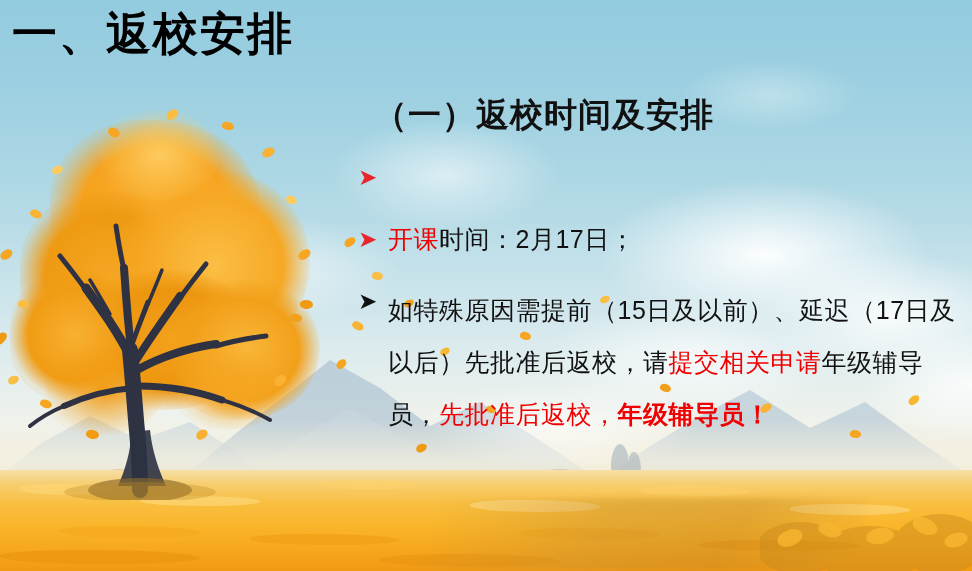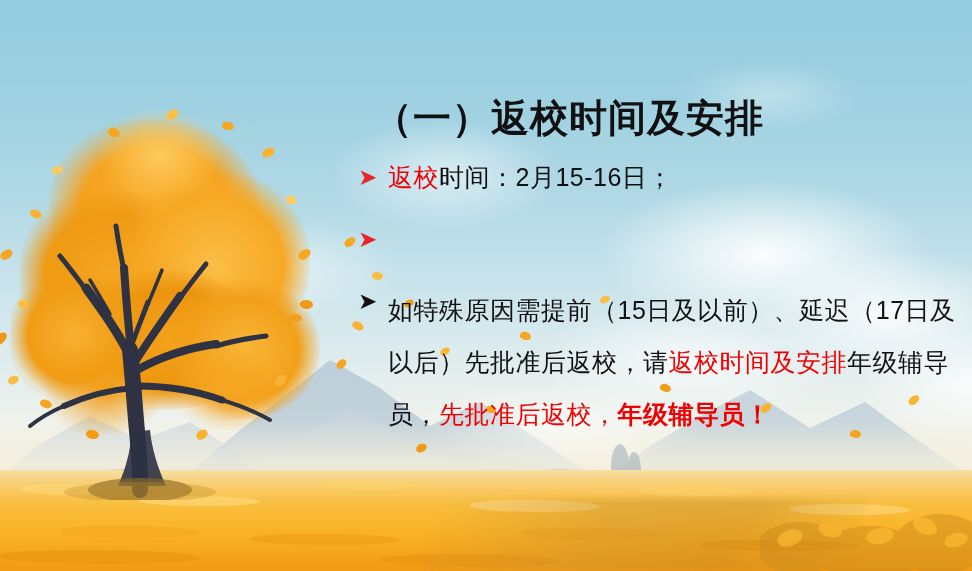--- a/index.html
+++ b/index.html
@@ -61,21 +61,21 @@
   .leaves-fly span{position:absolute;display:block;border-radius:55% 45% 60% 40%;}
 
   
   .title{
     position:absolute;left:12px;top:8px;
     font-size:45px;font-weight:bold;color:#000;
     letter-spacing:2px;line-height:1.15;white-space:nowrap;
   }
   .subtitle{
     position:absolute;left:374px;top:93px;
-    font-size:38px;font-weight:bold;color:#111;
+    font-size:33px;font-weight:bold;color:#111;
     letter-spacing:1px;white-space:nowrap;
   }
   .bullets{position:absolute;left:358px;top:160px;width:600px;}
   .bullet{position:relative;display:flex;align-items:flex-start;}
   .b1{margin-bottom:0px;height:62px;}
   .b2{margin-bottom:0px;height:62px;}
   .b3{height:auto;}
   .marker{
     width:30px;flex:0 0 30px;font-size:23px;line-height:34px;
     font-family:"DejaVu Sans",sans-serif;
@@ -249,32 +249,33 @@
       <span style="left:600px;top:296px;width:10px;height:7px;background:#FBBE45;transform:rotate(-12deg);"></span>
       <span style="left:660px;top:384px;width:11px;height:8px;background:#F2A01A;transform:rotate(30deg);"></span>
       <span style="left:760px;top:404px;width:12px;height:8px;background:#F9B233;transform:rotate(-24deg);"></span>
       <span style="left:850px;top:430px;width:11px;height:8px;background:#F5A520;transform:rotate(18deg);"></span>
       <span style="left:908px;top:396px;width:12px;height:8px;background:#F7B731;transform:rotate(-30deg);"></span>
       <span style="left:486px;top:406px;width:10px;height:7px;background:#F6A623;transform:rotate(22deg);"></span>
       <span style="left:416px;top:444px;width:11px;height:8px;background:#EE9A12;transform:rotate(-18deg);"></span>
     </div>
   </div>
 
+  <div class="title">一、返校安排</div>
   <div class="subtitle">（一）返校时间及安排</div>
 
   <div class="bullets">
 
     <div class="bullet b1">
       <span class="marker red">➤</span>
-      <span class="btext"><span class="red">返校</span><span class="blk">时间：2月15-16日；</span></span>
     </div>
 
     <div class="bullet b2">
       <span class="marker red">➤</span>
+      <span class="btext"><span class="red">开课</span><span class="blk">时间：2月17日；</span></span>
     </div>
 
     <div class="bullet b3">
       <span class="marker black">➤</span>
-      <span class="btext wrap"><span class="blk">如特殊原因需提前（15日及以前）、延迟（17日及以后）先批准后返校，请</span><span class="red">返校时间及安排</span><span class="blk">年级辅导员，</span><span class="red">先批准后返校，</span><span class="redb">年级辅导员！</span></span>
+      <span class="btext wrap"><span class="blk">如特殊原因需提前（15日及以前）、延迟（17日及以后）先批准后返校，请</span><span class="red">提交相关申请</span><span class="blk">年级辅导员，</span><span class="red">先批准后返校，</span><span class="redb">年级辅导员！</span></span>
     </div>
 
   </div>
 </div>
 
 </body></html>

